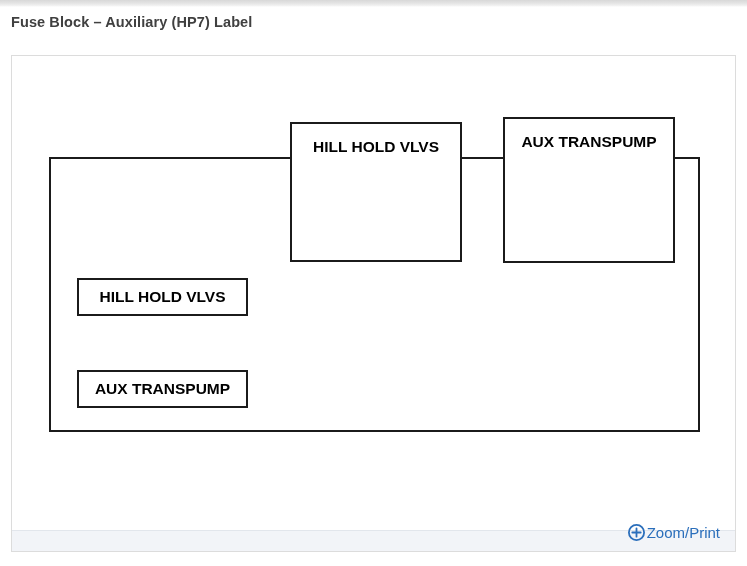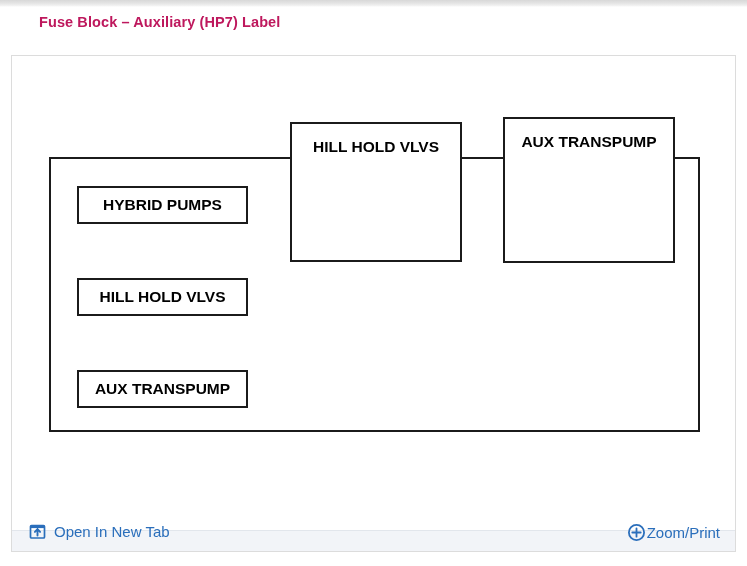--- a/index.html
+++ b/index.html
@@ -19,24 +19,23 @@
     position: absolute;
     left: 0; top: 0;
     width: 747px; height: 7px;
     background: linear-gradient(to bottom, #d8d8d8 0%, #e4e4e4 45%, #f2f2f2 80%, #ffffff 100%);
   }
   .page-title {
     position: absolute;
     left: 11px; top: 14px;
     font-size: 14.5px;
     font-weight: bold;
-    color: #be185d;
+    color: #404040;
     letter-spacing: 0.1px;
     white-space: nowrap;
-    margin-left: 28px;
   }
   .viewer-card {
     position: absolute;
     left: 11px; top: 55px;
     width: 725px; height: 497px;
     border: 1px solid #dcdcdc;
     background: #ffffff;
     box-sizing: border-box;
   }
   .diagram-area {
@@ -107,44 +106,33 @@
 
 <div class="top-strip"></div>
 
 <div class="page-title">Fuse Block – Auxiliary (HP7) Label</div>
 
 <div class="viewer-card">
 
   <div class="diagram-area">
 
     <div class="fuse-frame">
-      <div class="fuse-box center-v box-hybrid-pumps">HYBRID PUMPS</div>
 
       <div class="fuse-box center-v box-hill-hold-left">HILL HOLD VLVS</div>
 
       <div class="fuse-box center-v box-aux-transpump-left">AUX TRANSPUMP</div>
     </div>
 
     <div class="fuse-box top-v box-hill-hold-big">HILL HOLD VLVS</div>
 
     <div class="fuse-box top-v box-aux-transpump-big">AUX TRANSPUMP</div>
   </div>
 
   <div class="viewer-toolbar">
 
-    <a class="toolbar-link link-open-new-tab">
-      <span class="icon">
-        <svg width="19" height="19" viewBox="0 0 19 19">
-          <rect x="2.5" y="3.5" width="14" height="12.5" rx="1" fill="none" stroke="#2a6ebb" stroke-width="1.7"></rect>
-          <rect x="2.5" y="3.5" width="14" height="2.6" fill="#2a6ebb"></rect>
-          <path d="M9.5 13.6 V7.6 M9.5 7.1 L6.9 9.9 M9.5 7.1 L12.1 9.9" fill="none" stroke="#2a6ebb" stroke-width="1.9" stroke-linecap="round" stroke-linejoin="round"></path>
-        </svg>
-      </span>
-      <span>Open In New Tab</span>
-    </a>
 
     <a class="toolbar-link link-zoom-print">
       <span class="icon">
         <svg width="21" height="21" viewBox="0 0 21 21">
           <circle cx="10.5" cy="10.5" r="7.6" fill="none" stroke="#2a6ebb" stroke-width="1.8"></circle>
           <path d="M10.5 6.3 V14.7 M6.3 10.5 H14.7" stroke="#2a6ebb" stroke-width="1.8" stroke-linecap="round"></path>
         </svg>
       </span>
       <span>Zoom/Print</span>
     </a>

